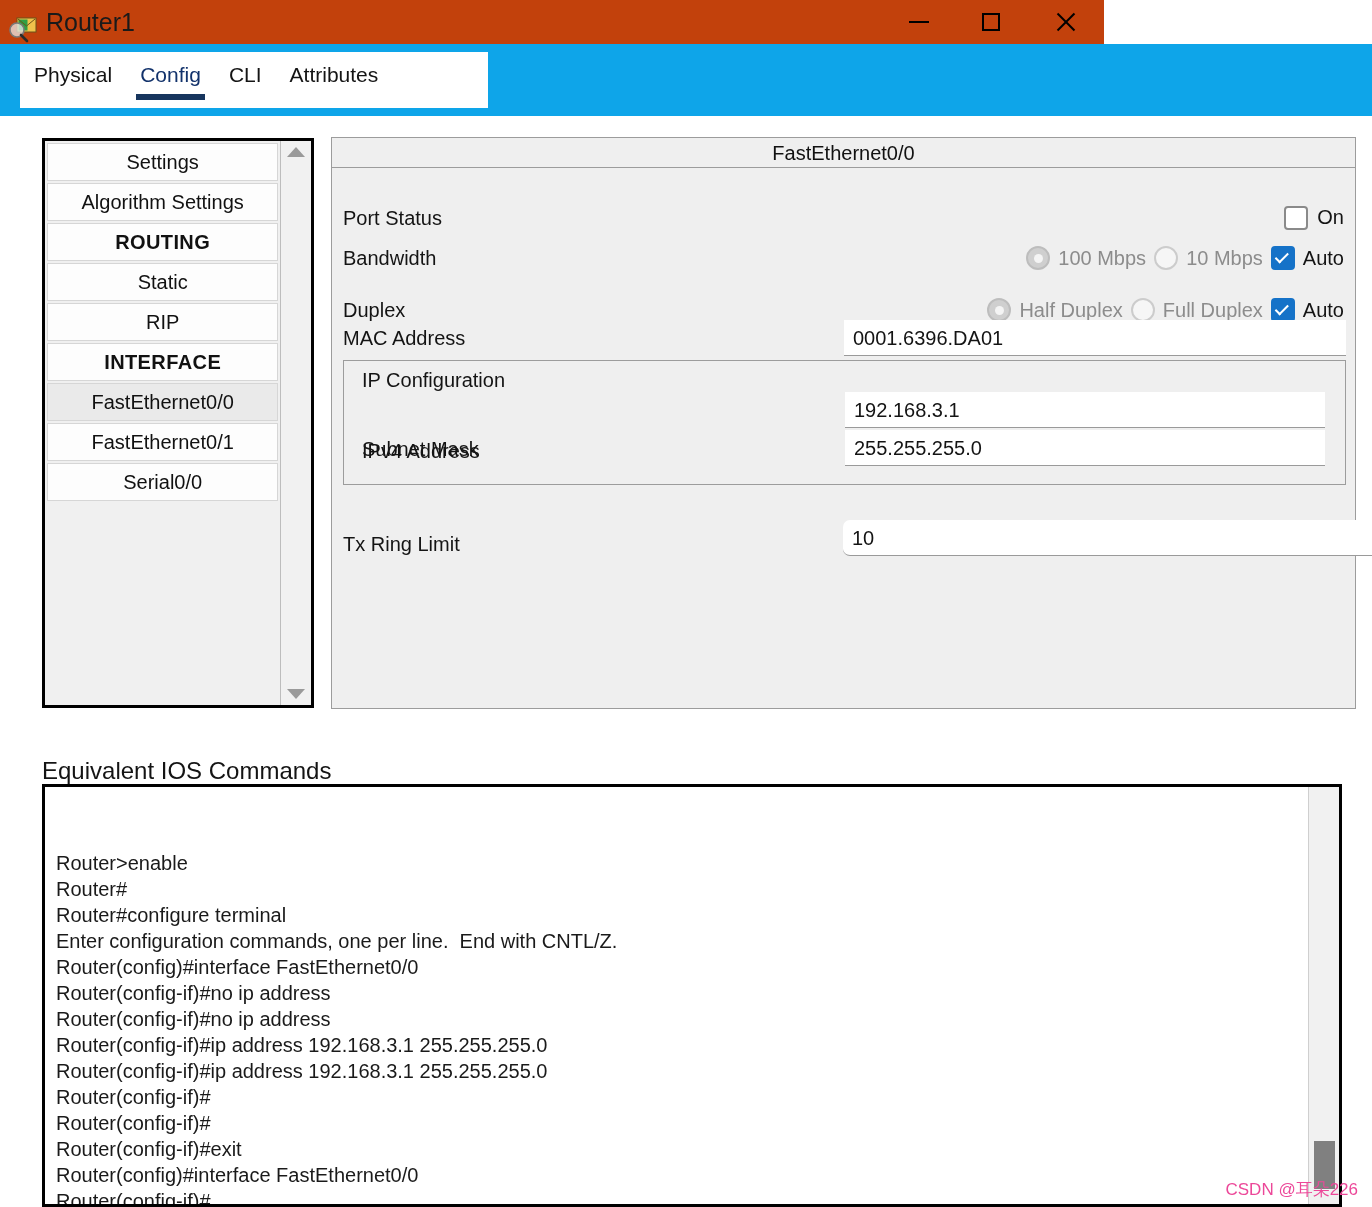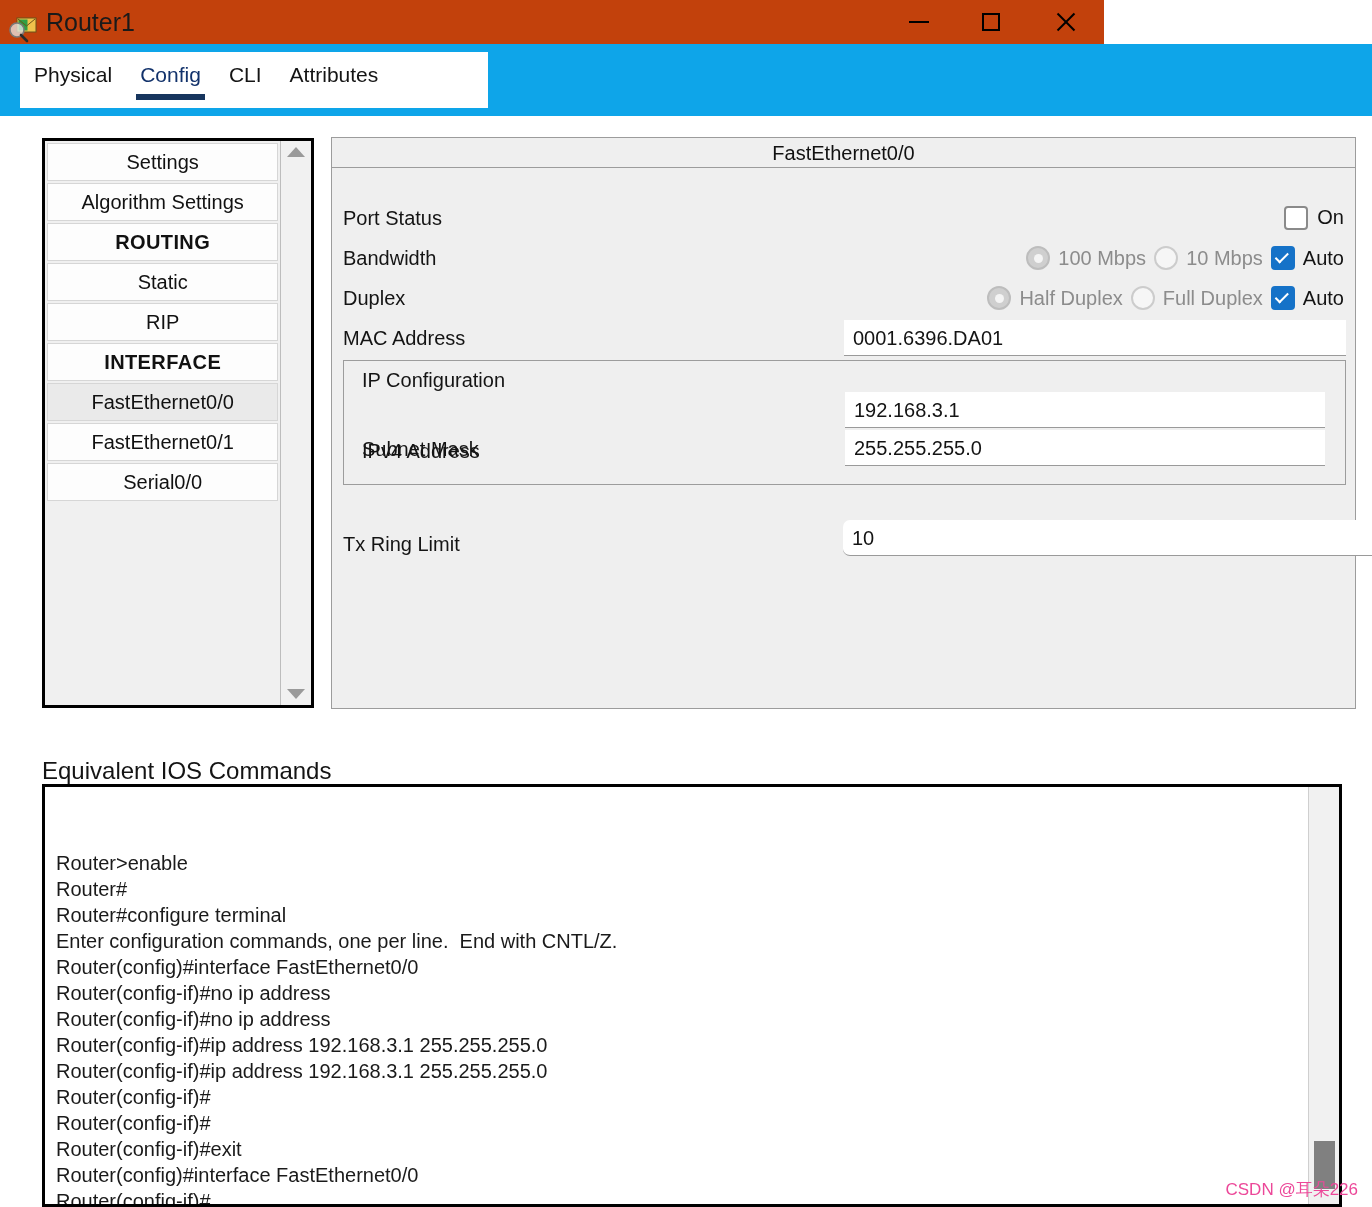--- a/index.html
+++ b/index.html
@@ -287,21 +287,21 @@
       <span class="opt-label">100 Mbps</span>
       <span class="radio unsel"></span>
       <span class="opt-label">10 Mbps</span>
       <span class="cb on">
           <span class="cb-check"></span>
         </span>
       <span class="opt-label enabled" style="margin-right:0;">Auto</span>
     </div>
   </div>
 
-  <div class="row" style="top:140px;">
+  <div class="row" style="top:152px;">
     <span class="row-label">Duplex</span>
     <div style="position:absolute; right:11px; display:flex; align-items:center;">
       <span class="radio sel">
           <span class="dot"></span>
         </span>
       <span class="opt-label">Half Duplex</span>
       <span class="radio unsel"></span>
       <span class="opt-label">Full Duplex</span>
       <span class="cb on">
           <span class="cb-check"></span>

